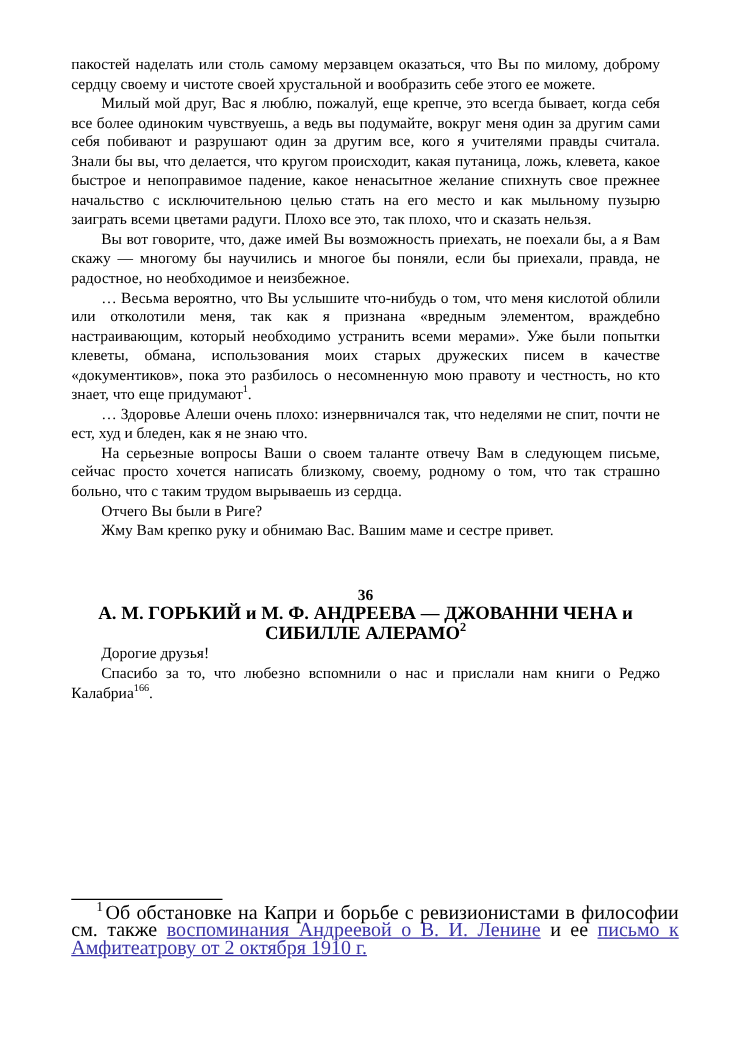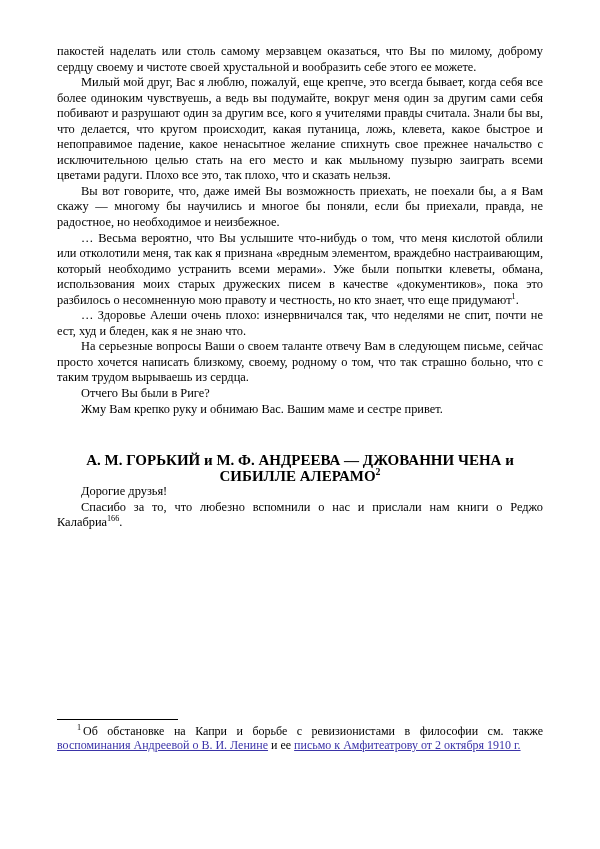--- a/index.html
+++ b/index.html
@@ -12,21 +12,21 @@
     height: 849px;
     overflow: hidden;
     font-family: "Liberation Serif", "DejaVu Serif", serif;
     color: #000000;
   }
   .page {
     position: relative;
     width: 600px;
     height: 755px;
     box-sizing: border-box;
-    padding: 44px 57px 0 57px;
+    padding: 44px 72px 0 57px;
   }
   .body-text {
     font-size: 12.4px;
     line-height: 15.55px;
     text-align: justify;
     text-justify: inter-word;
     margin: 0;
   }
   .body-text.indent {
     text-indent: 24px;
@@ -77,21 +77,21 @@
     right: 57px;
     top: 719px;
   }
   .fn-rule {
     width: 121px;
     height: 0;
     border-top: 1.4px solid #000;
     margin: 0 0 4px 0;
   }
   .fn-item {
-    font-size: 12px;
+    font-size: 16px;
     line-height: 14.2px;
     text-align: justify;
     text-justify: inter-word;
     text-indent: 20px;
     margin: 0;
   }
   .fn-item + .fn-item {
     margin-top: 1px;
   }
   .fn-marker {
@@ -123,20 +123,21 @@
 
   <p class="body-text indent">На серьезные вопросы Ваши о своем таланте отвечу Вам в следующем письме, сейчас просто хочется написать близкому, своему, родному о том, что так страшно больно, что с таким трудом вырываешь из сердца.</p>
 
   <p class="body-text indent">Отчего Вы были в Риге?</p>
 
   <p class="body-text indent">Жму Вам крепко руку и обнимаю Вас. Вашим маме и сестре привет.</p>
 
 
   <div class="gap-after-sig"></div>
 
+  <p class="section-number">36</p>
 
   <p class="section-title"><span>А. М. ГОРЬКИЙ и М. Ф. АНДРЕЕВА — ДЖОВАННИ ЧЕНА и СИБИЛЛЕ АЛЕРАМО</span><sup>2</sup></p>
 
 
   <p class="body-text indent">Дорогие друзья!</p>
 
   <p class="body-text indent"><span>Спасибо за то, что любезно вспомнили о нас и прислали нам книги о Реджо Калабриа</span><sup>166</sup><span>.</span></p>
 
 
   <div class="footnotes">

